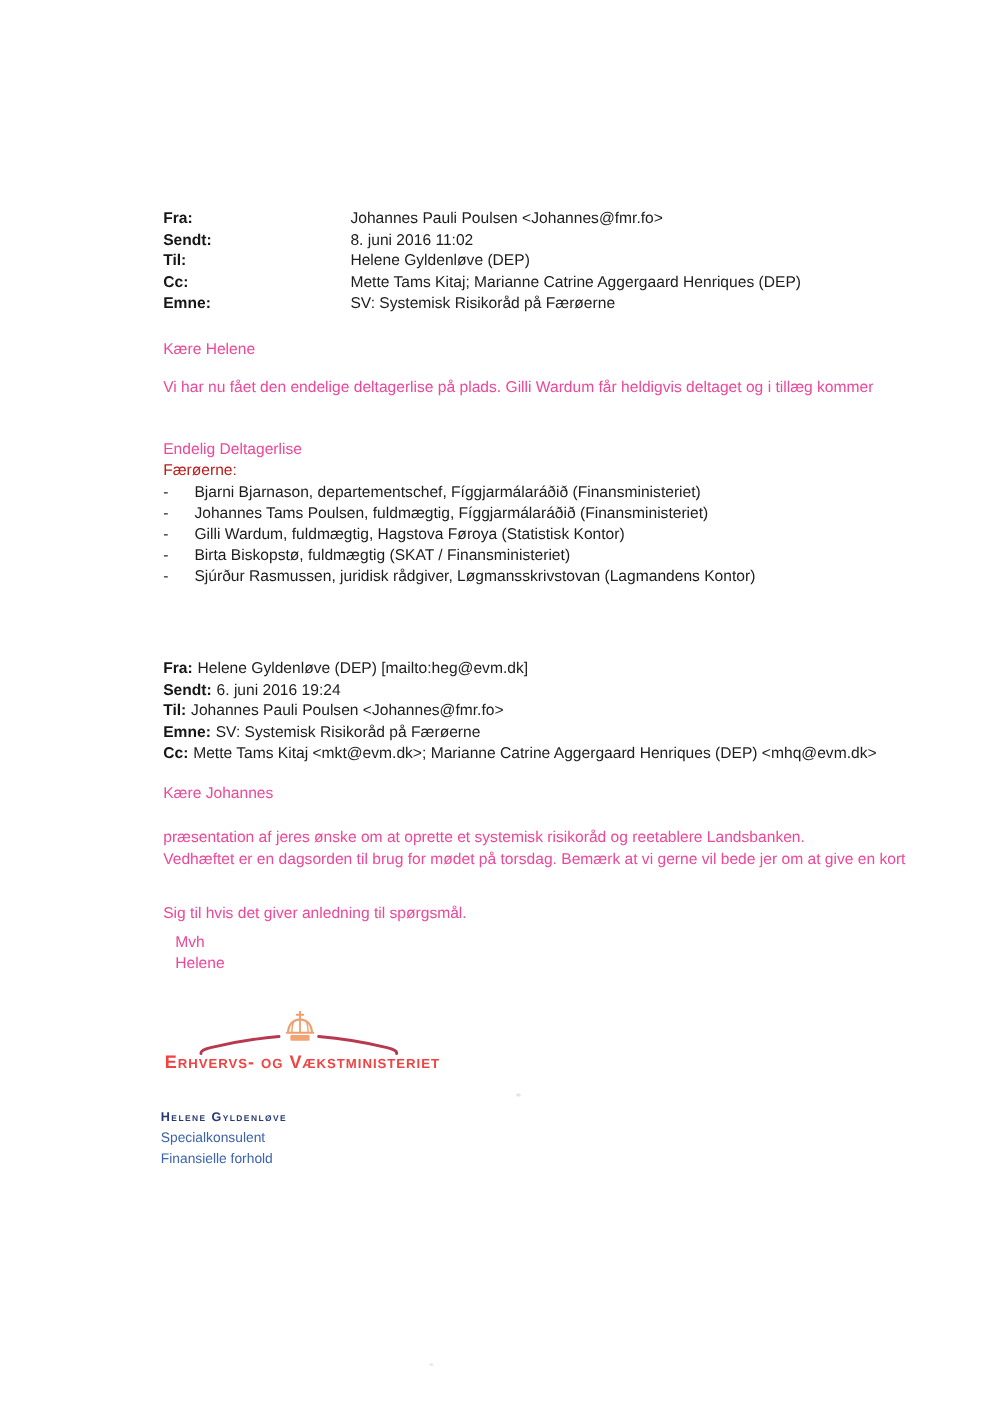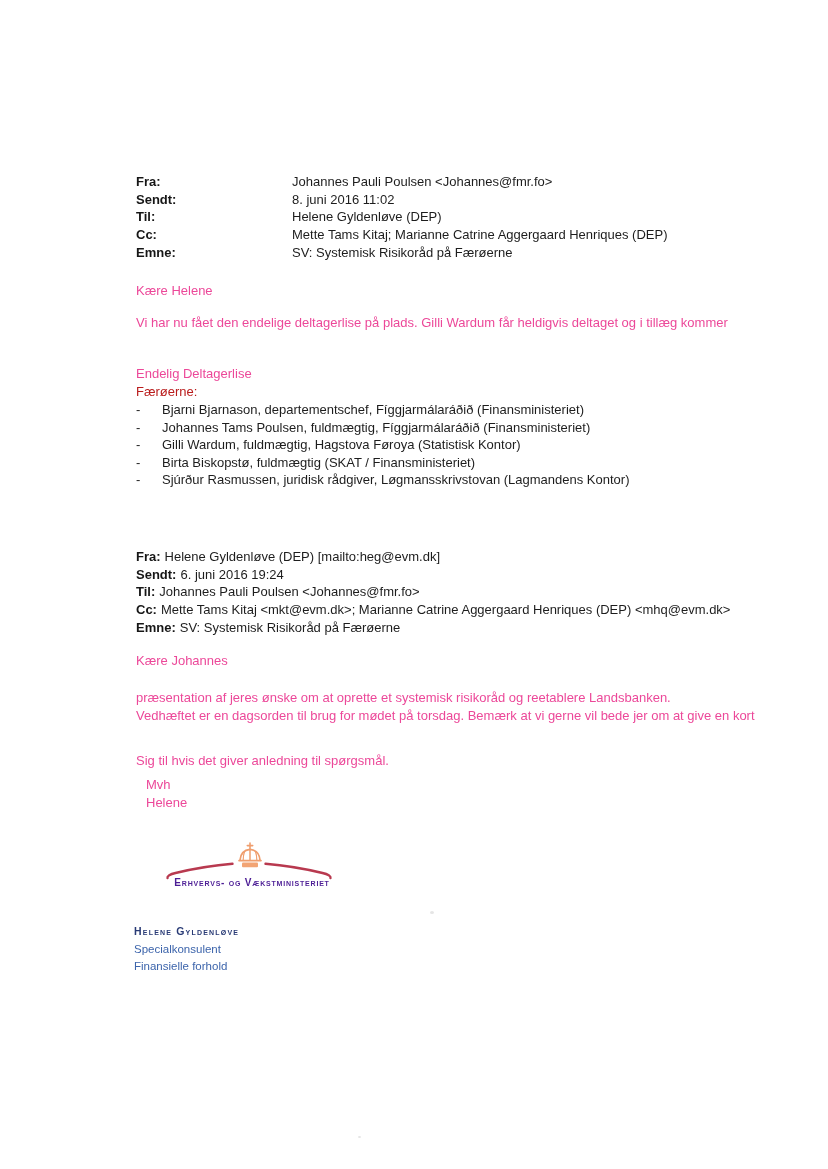--- a/index.html
+++ b/index.html
@@ -33,21 +33,21 @@
   .p2 { position:absolute; left:84px; top:689px; }
   .closing { position:absolute; left:84px; top:752px; }
   .signoff { position:absolute; left:94px; top:776px; }
   .signoff div { height:17.5px; line-height:17.5px; }
   
   .logo { position:absolute; left:80px; top:840px; width:240px; height:64px; }
   .crown { position:absolute; left:102px; top:2px; }
   .swoosh { position:absolute; left:33px; top:20px; }
   .wordmark {
     position:absolute; left:0; top:37px; width:240px; text-align:center;
-    font-size:10px; font-weight:700; color:#4c1d95;
+    font-size:15px; font-weight:700; color:#ef4444;
     font-variant:small-caps; letter-spacing:0.8px; white-space:nowrap;
   }
   
   .sig { position:absolute; left:82px; top:925px; }
   .sig-name {
     font-size:10.5px; font-weight:700; color:#283a75;
     font-variant:small-caps; letter-spacing:1.2px; height:17px; line-height:13px;
   }
   .sig-line { font-size:11.5px; color:#3c64ab; height:17px; line-height:15px; }
   
@@ -119,24 +119,24 @@
     <div class="hrow2">
       <span class="lbl">Fra:</span><span>Helene Gyldenløve (DEP) [mailto:heg@evm.dk]</span>
     </div>
     <div class="hrow2">
       <span class="lbl">Sendt:</span><span>6. juni 2016 19:24</span>
     </div>
     <div class="hrow2">
       <span class="lbl">Til:</span><span>Johannes Pauli Poulsen &lt;Johannes@fmr.fo&gt;</span>
     </div>
     <div class="hrow2">
-      <span class="lbl">Cc:</span><span>Mette Tams Kitaj &lt;mkt@evm.dk&gt;; Marianne Catrine Aggergaard Henriques (DEP) &lt;mhq@evm.dk&gt;</span>
+      <span class="lbl">Emne:</span><span>SV: Systemisk Risikoråd på Færøerne</span>
     </div>
     <div class="hrow2">
-      <span class="lbl">Emne:</span><span>SV: Systemisk Risikoråd på Færøerne</span>
+      <span class="lbl">Cc:</span><span>Mette Tams Kitaj &lt;mkt@evm.dk&gt;; Marianne Catrine Aggergaard Henriques (DEP) &lt;mhq@evm.dk&gt;</span>
     </div>
   </div>
 
   <div class="g2 txt13 blue">Kære Johannes</div>
 
   <div class="p2">
     <div class="txt13 blue">præsentation af jeres ønske om at oprette et systemisk risikoråd og reetablere Landsbanken.</div>
     <div class="txt13 blue">Vedhæftet er en dagsorden til brug for mødet på torsdag. Bemærk at vi gerne vil bede jer om at give en kort</div>
   </div>
 

